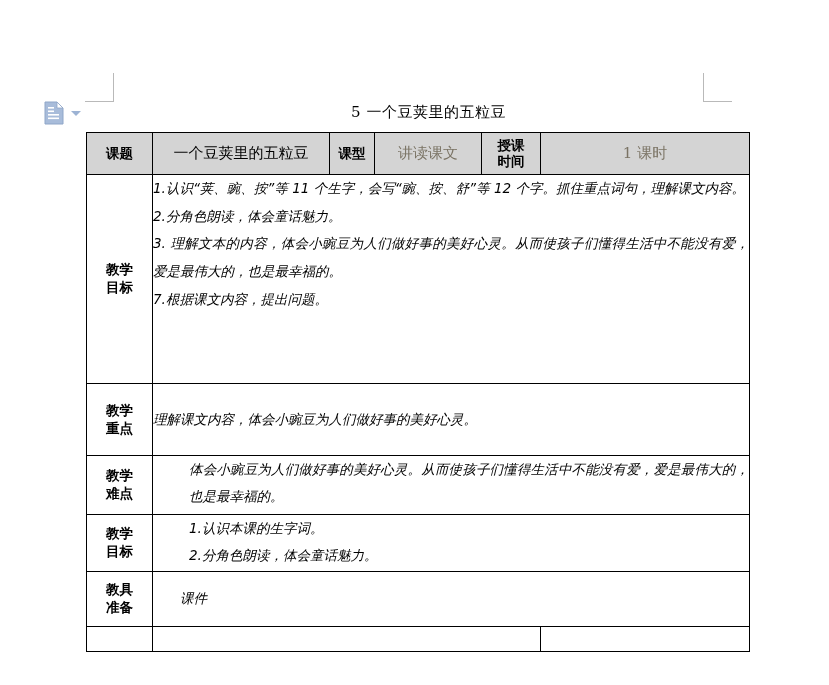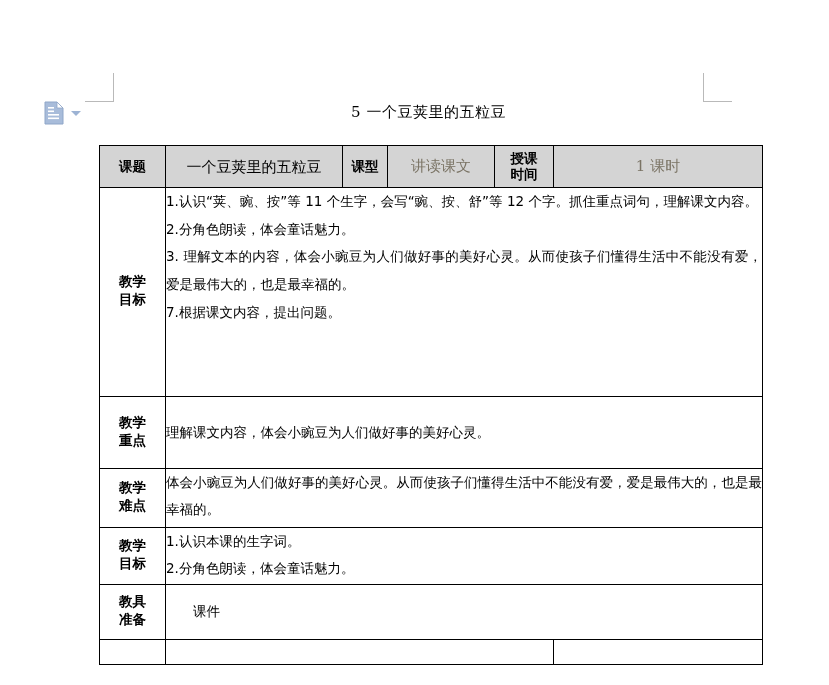--- a/index.html
+++ b/index.html
@@ -73,78 +73,79 @@
     font-family: "DejaVu Serif", "Liberation Serif", serif;
     letter-spacing: 0.5px;
     white-space: nowrap;
     padding-left: 28px;
   }
 
   
   .lesson-table {
     position: absolute;
     left: 86px;
-    top: 145px;
+    top: 132px;
     width: 663px;
     border-collapse: collapse;
     table-layout: fixed;
-    margin-left: 13px;
   }
   .lesson-table td {
     border: 1px solid #000000;
     vertical-align: middle;
     padding: 0;
     font-size: 13.5px;
     color: #000000;
   }
 
   .hdr {
     background: #d4d4d4;
     text-align: center;
     font-weight: bold;
     font-family: "DejaVu Sans", "Liberation Sans", sans-serif;
     line-height: 1.15;
     height: 41px;
     font-size: 14px;
   }
   .hdr.serifval {
     font-weight: normal;
-    font-family: Liberation Sans, sans-serif;
+    font-family: Liberation Serif, serif;
     font-size: 15px;
   }
   .hdr.muted {
     font-weight: normal;
     font-family: "DejaVu Serif", "Liberation Serif", serif;
     color: #7a7364;
     font-size: 15px;
     text-align: center;
   }
 
   .rowlabel {
     text-align: center;
     font-weight: bold;
-    font-family: Liberation Mono, monospace;
+    font-family: Liberation Sans, sans-serif;
     line-height: 1.3;
     font-size: 14px;
     white-space: pre-line;
     background: #ffffff;
   }
 
   .bodycell {
     padding: 3px 2px 3px 3px;
     line-height: 2.05;
     font-size: 13.5px;
     font-family: "DejaVu Sans", "Liberation Sans", sans-serif;
     text-align: justify;
+    font-style: italic;
   }
   .bodycell p {
     margin: 0;
   }
   .bodycell.tight {
     line-height: 2.0;
+    padding-left: 36px;
   }
   .bodycell.pad-left {
     padding-left: 27px;
   }
 
   .section-band {
     background: #d4d4d4;
     text-align: center;
     font-weight: bold;
     font-family: "DejaVu Sans", "Liberation Sans", sans-serif;

